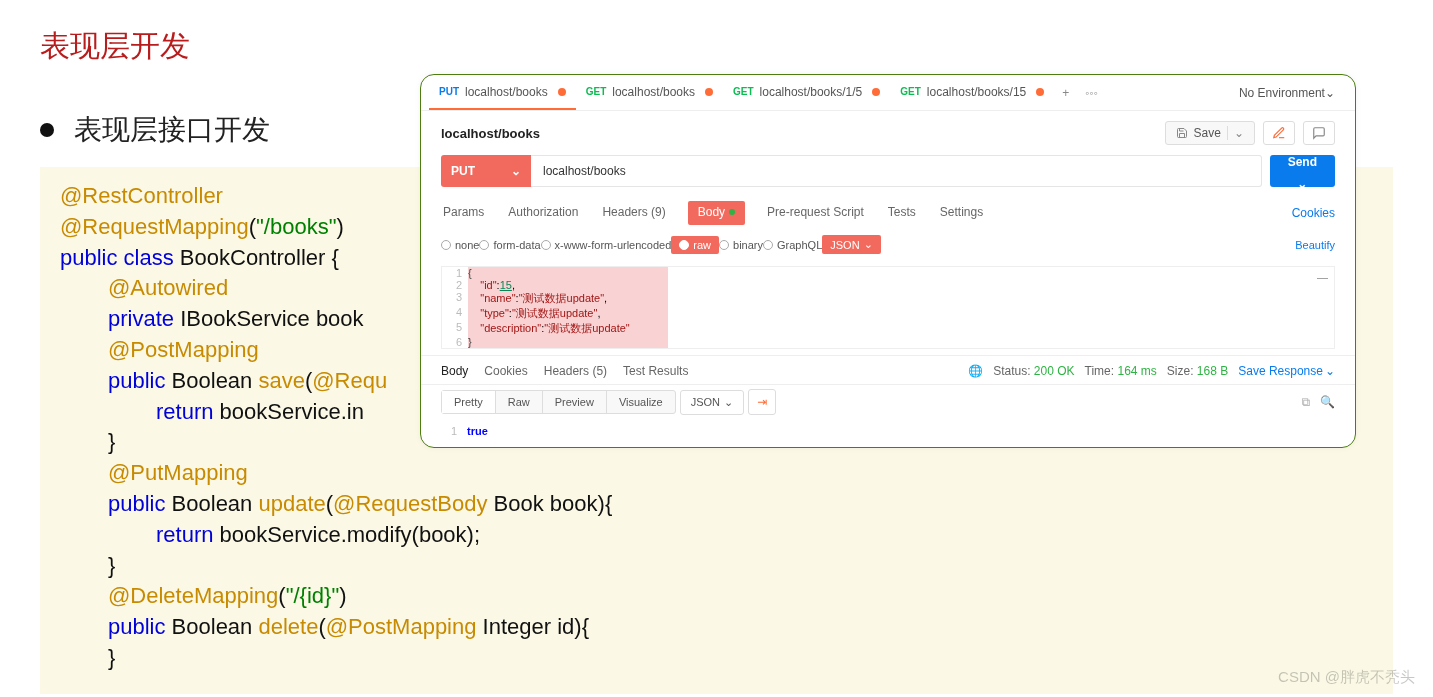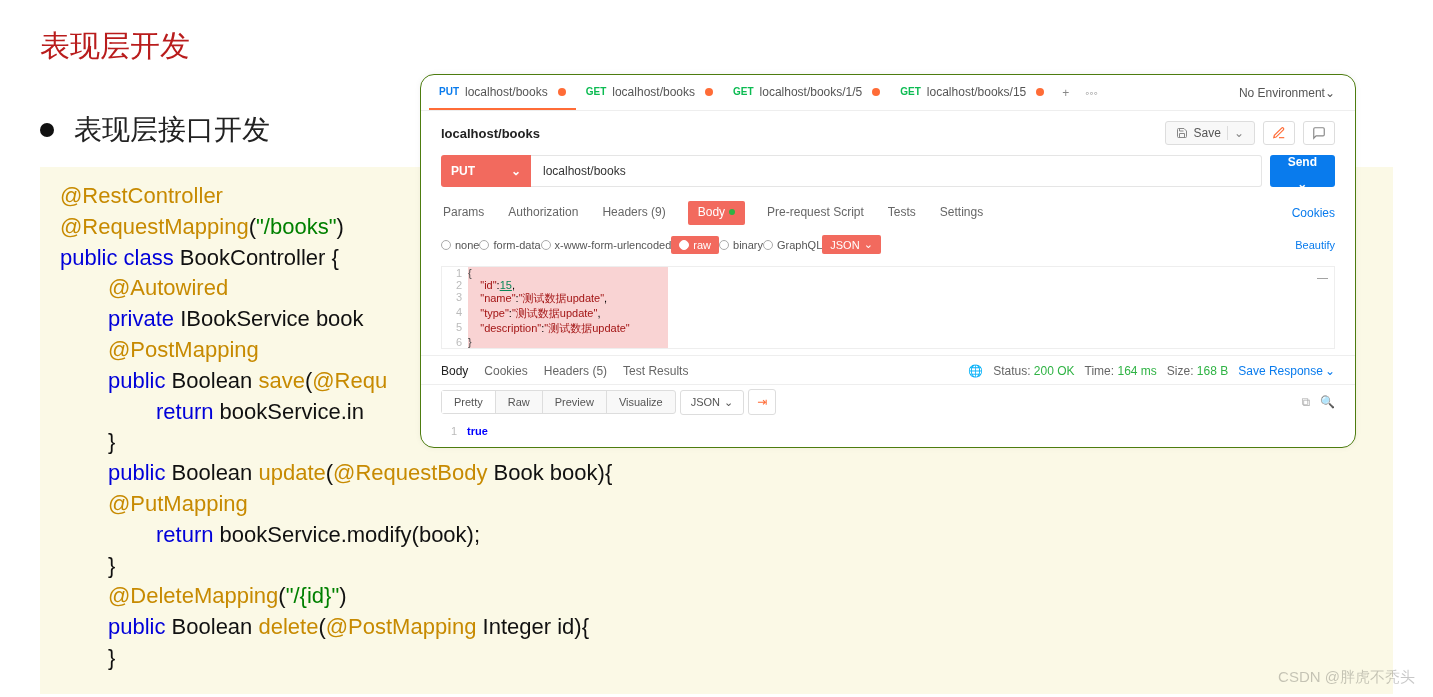--- a/index.html
+++ b/index.html
@@ -91,22 +91,22 @@
 <div class="code-block" id="code-block">
     <div><span class="anno">@RestController</span></div>
     <div><span class="anno">@RequestMapping</span>(<span class="str">"/books"</span>)</div>
     <div><span class="kw">public</span> <span class="kw">class</span> BookController {</div>
     <div class="ind1"><span class="anno">@Autowired</span></div>
     <div class="ind1"><span class="kw">private</span> IBookService book</div>
     <div class="ind1"><span class="anno">@PostMapping</span></div>
     <div class="ind1"><span class="kw">public</span> Boolean <span class="meth">save</span>(<span class="anno">@Requ</span></div>
     <div class="ind2"><span class="kw">return</span> bookService.in</div>
     <div class="ind1">}</div>
+    <div class="ind1"><span class="anno">@PutMapping</span></div>
     <div class="ind1"><span class="kw">public</span> Boolean <span class="meth">update</span>(<span class="anno">@RequestBody</span> Book book){</div>
-    <div class="ind1"><span class="anno">@PutMapping</span></div>
     <div class="ind2"><span class="kw">return</span> bookService.modify(book);</div>
     <div class="ind1">}</div>
     <div class="ind1"><span class="anno">@DeleteMapping</span>(<span class="str">"/{id}"</span>)</div>
     <div class="ind1"><span class="kw">public</span> Boolean <span class="meth">delete</span>(<span class="anno">@PostMapping</span> Integer id){</div>
     <div class="ind1">}</div>
   </div>
 
 <div class="postman">
   <div class="pm-tabs">
     <div id="pm-tabs-slot" style="display: contents;"><div class="pm-tab active">

